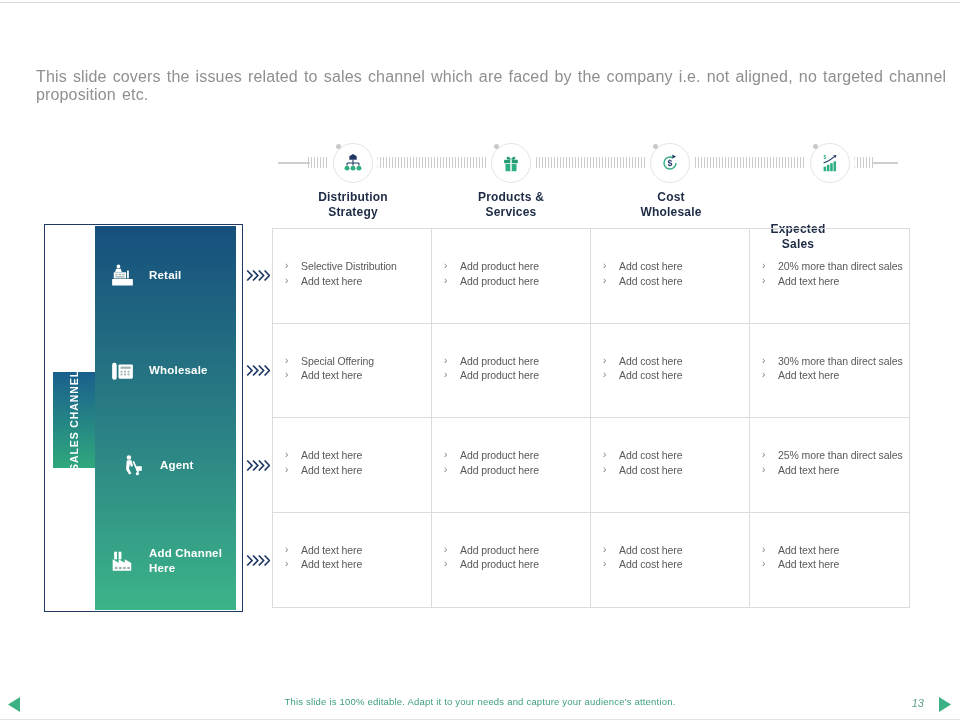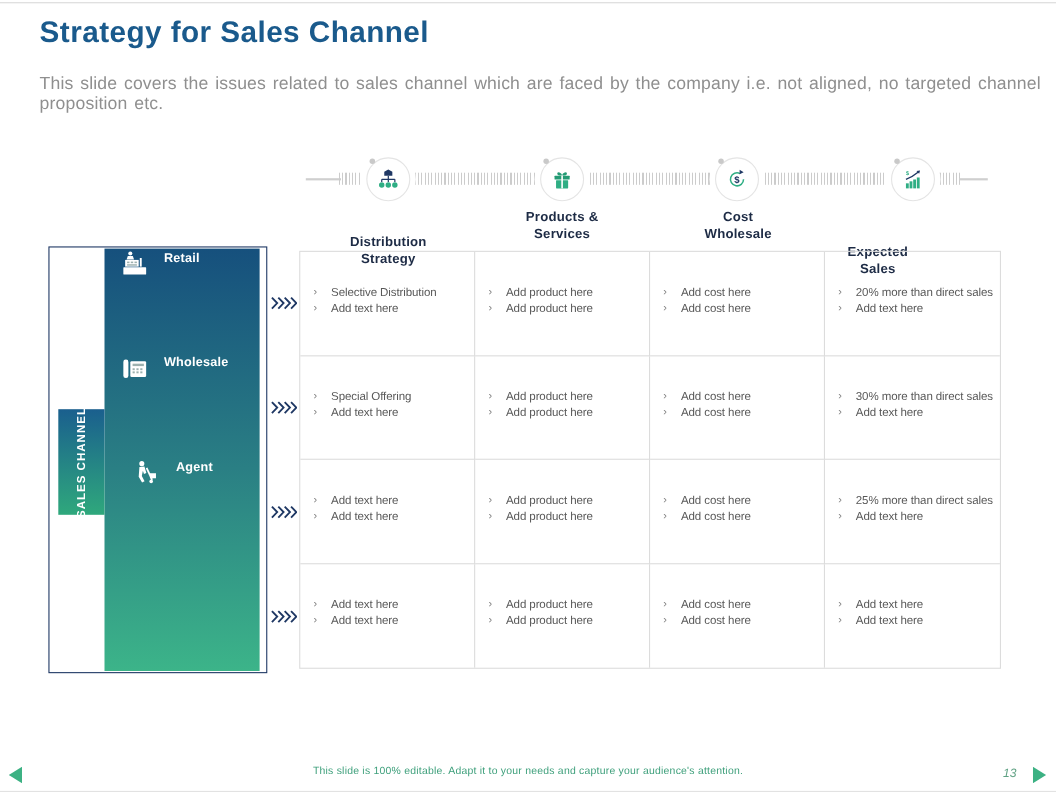--- a/index.html
+++ b/index.html
@@ -22,21 +22,21 @@
                background:#fff; border:1px solid #e4e4e4; box-shadow:0 0 0 5px #fff;
                display:flex; align-items:center; justify-content:center; }
   .tl-circle .node-dot { position:absolute; top:0px; left:2px; width:5px; height:5px; border-radius:50%; background:#c9c9c9; }
   .col-head { position:absolute; top:190px; width:160px; text-align:center; font-size:12px;
               font-weight:700; color:#1D2B45; line-height:15px; letter-spacing:0.2px; }
 
   
   .sb-outer { position:absolute; left:44px; top:224px; width:199px; height:388px; border:1px solid #1F3864; background:#fff; }
   .sb-grad  { position:absolute; left:95px; top:226px; width:141px; height:384px;
               background:linear-gradient(180deg,#16507D 0%, #2A7F84 52%, #3CB489 100%); }
-  .sb-item  { position:absolute; left:95px; width:153px; height:95px; display:flex; align-items:flex-start; }
+  .sb-item  { position:absolute; left:95px; width:153px; height:95px; display:flex; align-items:center; }
   .sb-item .sb-icon { width:27px; margin-left:14px; flex:none; display:flex; }
   .sb-item .sb-label { margin-left:13px; width:84px; color:#fff; font-weight:700; font-size:11.5px; line-height:15px; letter-spacing:0.2px; }
   .sc-box { position:absolute; left:53px; top:372px; width:42px; height:96px;
             background:linear-gradient(180deg,#1A5F8E,#2FA87C);
             display:flex; align-items:center; justify-content:center; }
   .sc-box .vtext { writing-mode:vertical-rl; transform:rotate(180deg); color:#fff; font-weight:700;
                    font-size:10.5px; letter-spacing:0.9px; white-space:nowrap; }
 
   .chev { position:absolute; left:246px; width:24px; height:13px; }
 
@@ -56,21 +56,20 @@
   .page-num { position:absolute; right:36px; bottom:11px; font-size:11px; color:#5FA183;font-style:italic; }
   .nav-prev { position:absolute; left:8px; bottom:8px; width:12px; height:15px; cursor:pointer; }
   .nav-next { position:absolute; right:9px; bottom:8px; width:12px; height:15px; cursor:pointer; }
 </style>
 </head>
 <body>
 
 <div class="slide">
   <div class="top-edge"></div>
 
-  <h1 class="title">Strategy for Sales Channel</h1>
   <p class="subtitle">This slide covers the issues related to sales channel which are faced by the company i.e. not aligned, no targeted channel proposition etc.</p>
 
   <div class="tl-tail left"></div>
   <div class="tl-hatch"></div>
   <div class="tl-tail right"></div>
 
   <div class="tl-circle" style="left:333px;">
     <span class="node-dot"></span>
     <svg width="22" height="22" viewBox="0 0 24 24">
       <g stroke="#1F3864" stroke-width="1.2" fill="none">
@@ -108,21 +107,21 @@
         <rect x="8.6" y="14" width="2.8" height="7"></rect>
         <rect x="12.2" y="12.2" width="2.8" height="8.8"></rect>
         <rect x="15.8" y="10.2" width="2.8" height="10.8"></rect>
       </g>
       <path d="M5 12 C9 10.5 13 8.5 17.3 4.8" stroke="#1F3864" stroke-width="1.3" fill="none"></path>
       <path d="M19 3.2 l-3.6 0.5 2.7 2.8 z" fill="#1F3864"></path>
       <text x="5" y="7.5" font-size="5.5" font-weight="bold" fill="#2FAE84" font-family="'Liberation Sans',sans-serif">$</text>
     </svg>
   </div>
 
-  <div class="col-head" style="left:273px;margin-top:23px;">
+  <div class="col-head" style="left:273px;">
     <span>Distribution</span><br><span>Strategy</span>
   </div>
   <div class="col-head" style="left:431px;">
     <span>Products &amp;</span><br><span>Services</span>
   </div>
   <div class="col-head" style="left:591px;">
     <span>Cost</span><br><span>Wholesale</span>
   </div>
   <div class="col-head" style="left:718px;margin-top:32px;">
     <span>Expected</span><br><span>Sales</span>
@@ -181,20 +180,38 @@
           <path d="M5.8 6 l4.2-0.4 1.6 5.4 -2 0.8 -0.9-2.6 -0.9 4.2 2.3 4.4 -2.1 1.1 -2.8-4.8 z"></path>
           <rect x="14.6" y="11.2" width="5" height="4.2"></rect>
           <circle cx="15.6" cy="18" r="1.5"></circle>
         </g>
         <path d="M11.8 6.8 L16.4 16.8" stroke="#ffffff" stroke-width="1.5"></path>
       </svg>
     </span>
     <span class="sb-label">Agent</span>
   </div>
 
+  <div class="sb-item" style="top:513px;">
+    <span class="sb-icon">
+      <svg width="27" height="24" viewBox="0 0 24 22">
+        <g fill="#ffffff">
+          <rect x="4.3" y="2.5" width="2.6" height="7"></rect>
+          <rect x="8.4" y="2.5" width="2.6" height="7"></rect>
+          <path d="M3 20 V9.5 l5.5 3.2 V9.5 l5.5 3.2 V9.5 l6 3.4 V20 z"></path>
+        </g>
+        <g fill="rgba(10,60,55,0.4)">
+          <rect x="5" y="16.4" width="2.4" height="2"></rect>
+          <rect x="8.8" y="16.4" width="2.4" height="2"></rect>
+          <rect x="12.6" y="16.4" width="2.4" height="2"></rect>
+          <rect x="16.4" y="16.4" width="2.4" height="2"></rect>
+        </g>
+      </svg>
+    </span>
+    <span class="sb-label">Add Channel Here</span>
+  </div>
 
   <div class="sc-box">
     <span class="vtext">SALES CHANNEL</span>
   </div>
 
   <svg class="chev" style="top:269px;" viewBox="0 0 24 13">
       <g stroke="#1F3864" stroke-width="1.7" fill="none">
         <path d="M1.2 1.5 L6 6.5 L1.2 11.5"></path>
         <path d="M7 1.5 L11.8 6.5 L7 11.5"></path>
         <path d="M12.8 1.5 L17.6 6.5 L12.8 11.5"></path>

